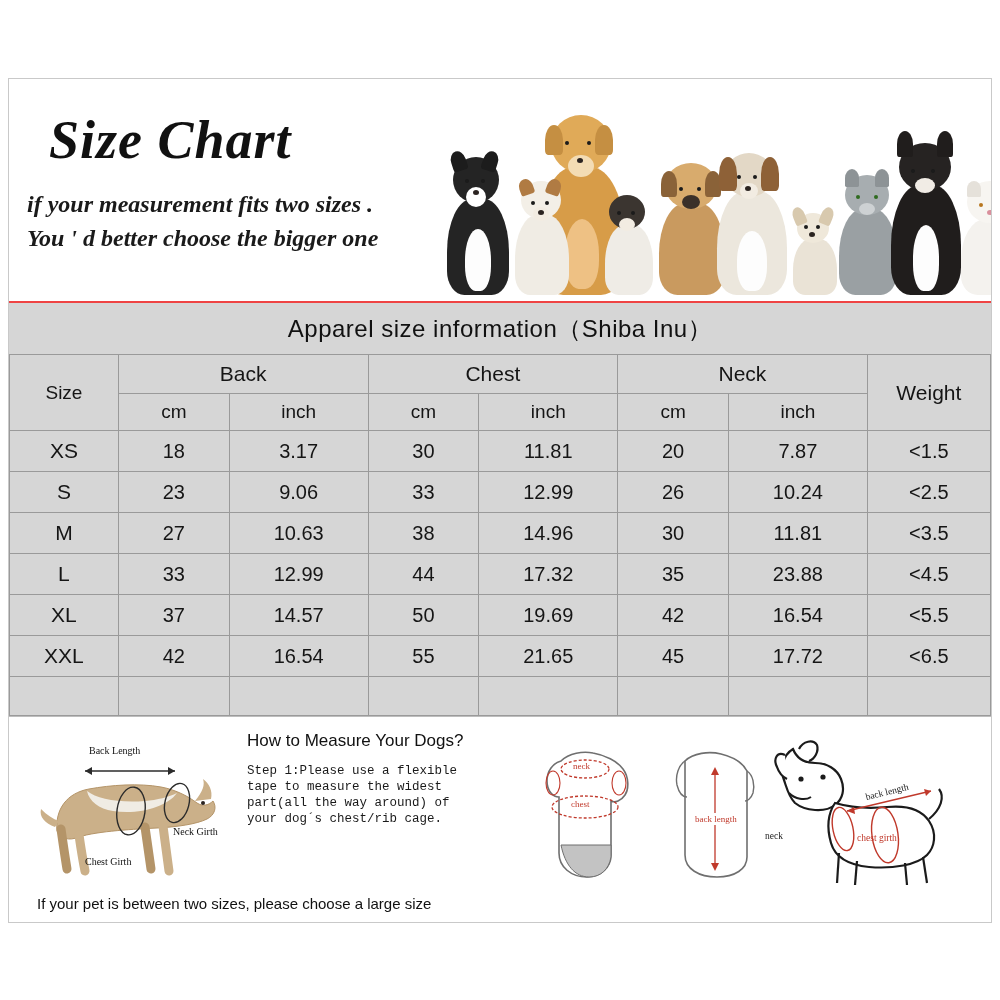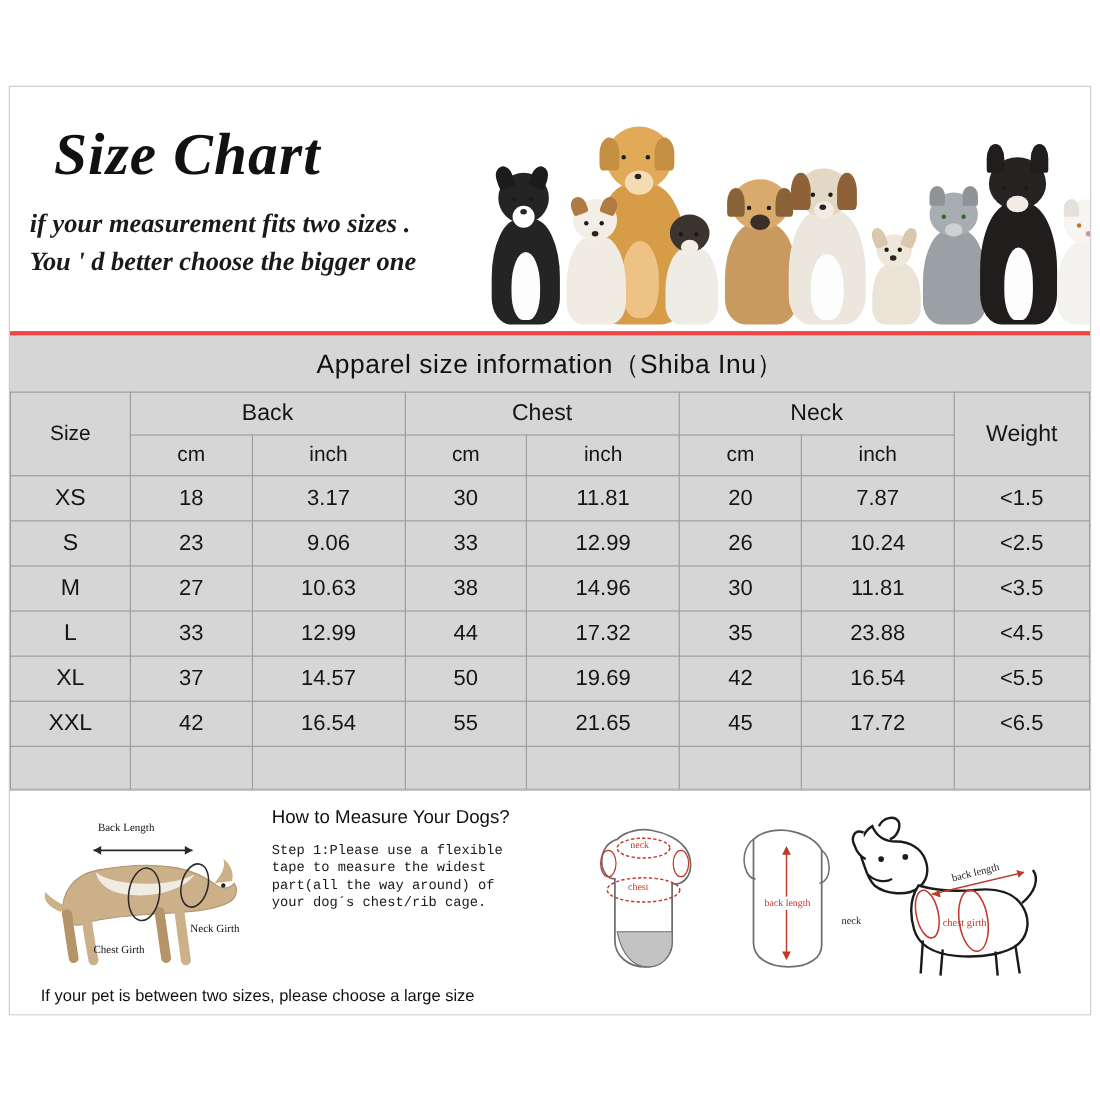--- a/index.html
+++ b/index.html
@@ -29,21 +29,21 @@
     border: 1px solid #c9c9c9;
     box-sizing: border-box;
     overflow: hidden;
   }
 
   
   .header {
     position: relative;
     height: 222px;
     background: #ffffff;
-    border-bottom: 4px solid #ef4444;
+    border-bottom: 2px solid #ef4444;
     overflow: hidden;
   }
   .title {
     position: absolute;
     left: 40px;
     top: 30px;
     font-family: "Liberation Serif", serif;
     font-weight: bold;
     font-style: italic;
     font-size: 54px;
@@ -456,21 +456,21 @@
 
           <line x1="58" y1="40" x2="148" y2="40" stroke="#2b2b2b" stroke-width="1.6"></line>
           <polygon points="58,40 65,36 65,44" fill="#2b2b2b"></polygon>
           <polygon points="148,40 141,36 141,44" fill="#2b2b2b"></polygon>
 
           <ellipse cx="150" cy="72" rx="12" ry="20" fill="none" stroke="#2b2b2b" stroke-width="1.4" transform="rotate(14 150 72)"></ellipse>
 
           <ellipse cx="104" cy="80" rx="14" ry="24" fill="none" stroke="#2b2b2b" stroke-width="1.4" transform="rotate(8 104 80)"></ellipse>
         </svg>
         <div class="lbl" style="left:62px; top:14px;">Back Length</div>
-        <div class="lbl" style="left:146px; top:95px;margin-top:11px;">Neck Girth</div>
+        <div class="lbl" style="left:146px; top:95px;">Neck Girth</div>
         <div class="lbl" style="left:58px; top:125px;">Chest Girth</div>
       </div>
 
       <div class="measure-title">How to Measure Your Dogs?</div>
       <div class="step step1">Step 1:Please use a flexible tape to measure the widest part(all the way around) of your dog´s chest/rib cage.</div>
       <div class="footnote">If your pet is between two sizes, please choose a large size</div>
 
       <div class="diagram" style="left:522px; top:28px; width:120px; height:150px;">
         <svg width="120" height="150" viewBox="0 0 120 150">
           <path d="M30 16 C38 8 52 6 62 8 C74 10 86 16 92 24 C98 32 98 44 94 50 C90 56 84 58 80 56 L80 110 C80 122 70 132 56 132 C40 132 28 122 28 108 L28 52 C22 52 16 46 16 36 C16 26 22 18 30 16 Z" fill="#ffffff" stroke="#6f6f6f" stroke-width="1.6"></path>

